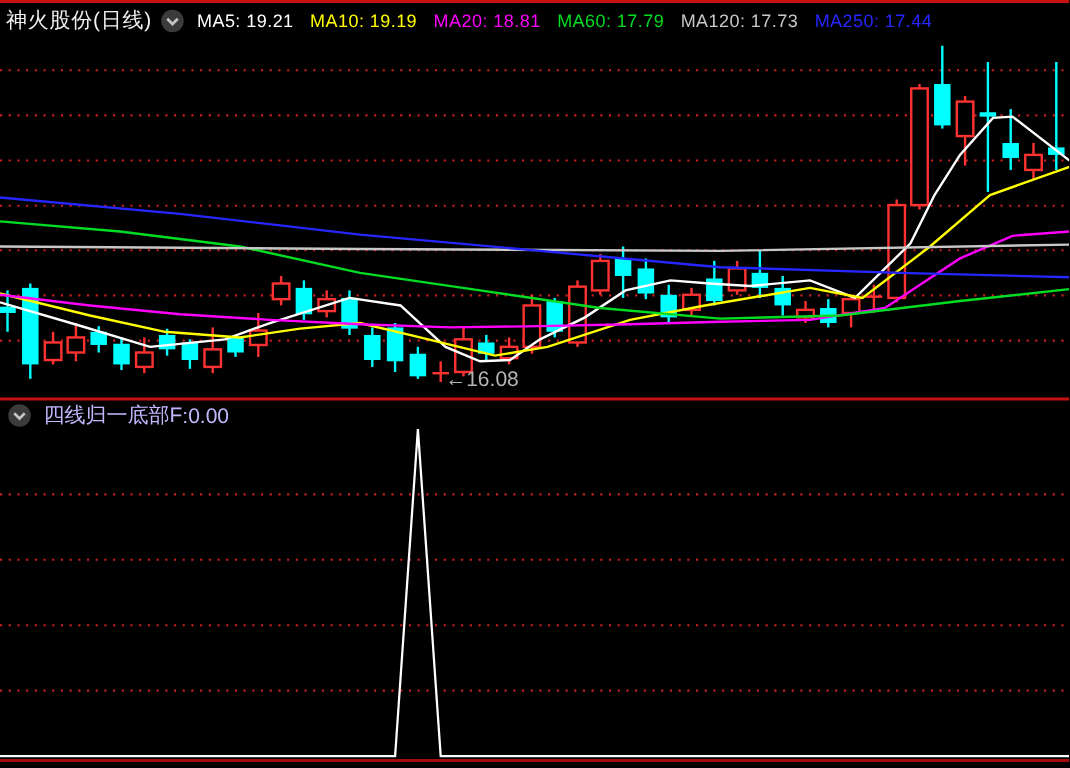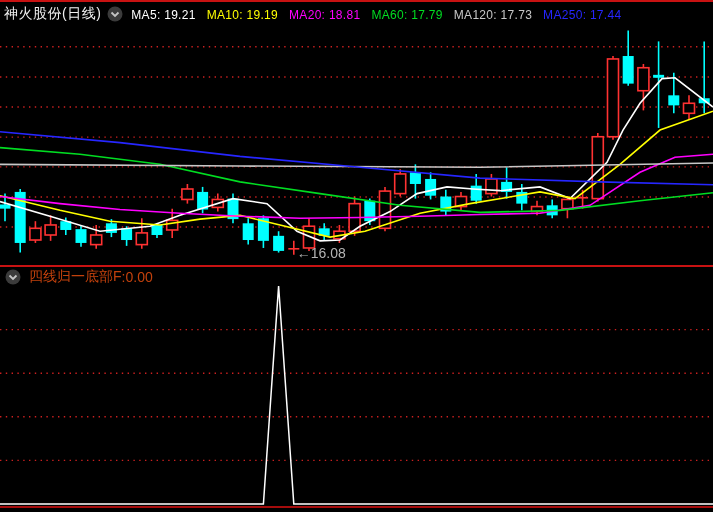--- a/index.html
+++ b/index.html
@@ -7,21 +7,21 @@
           font-family:"Liberation Sans",sans-serif;-webkit-font-smoothing:none;}
   .hline{position:absolute;left:0;width:713px;}
   #top-border{top:0;height:2px;background:#c81212;}
   #panel-divider{top:265px;height:2px;background:#c81212;}
   #bottom-border{top:506px;height:2px;background:#a50c0c;}
   #main-header{position:absolute;top:4px;left:4px;height:20px;display:flex;align-items:center;white-space:nowrap;}
   #main-title{color:#f0f0f0;font-size:14px;margin-right:6px;letter-spacing:0.5px;}
   .chev{width:16px;height:16px;margin-right:8px;flex:0 0 auto;}
   .ma-label{font-size:12px;margin-right:11px;letter-spacing:0.3px;}
   #indicator-header{position:absolute;top:268px;left:5px;height:18px;display:flex;align-items:center;white-space:nowrap;}
-  #indicator-header span{color:#c2410c;font-size:14px;}
+  #indicator-header span{color:#c4b5fd;font-size:14px;}
   #chart-svg{position:absolute;top:0;left:0;}
 </style>
 </head>
 <body>
 
 <div id="screen">
 
   <div id="top-border" class="hline"></div>
 
   <div id="main-header">

